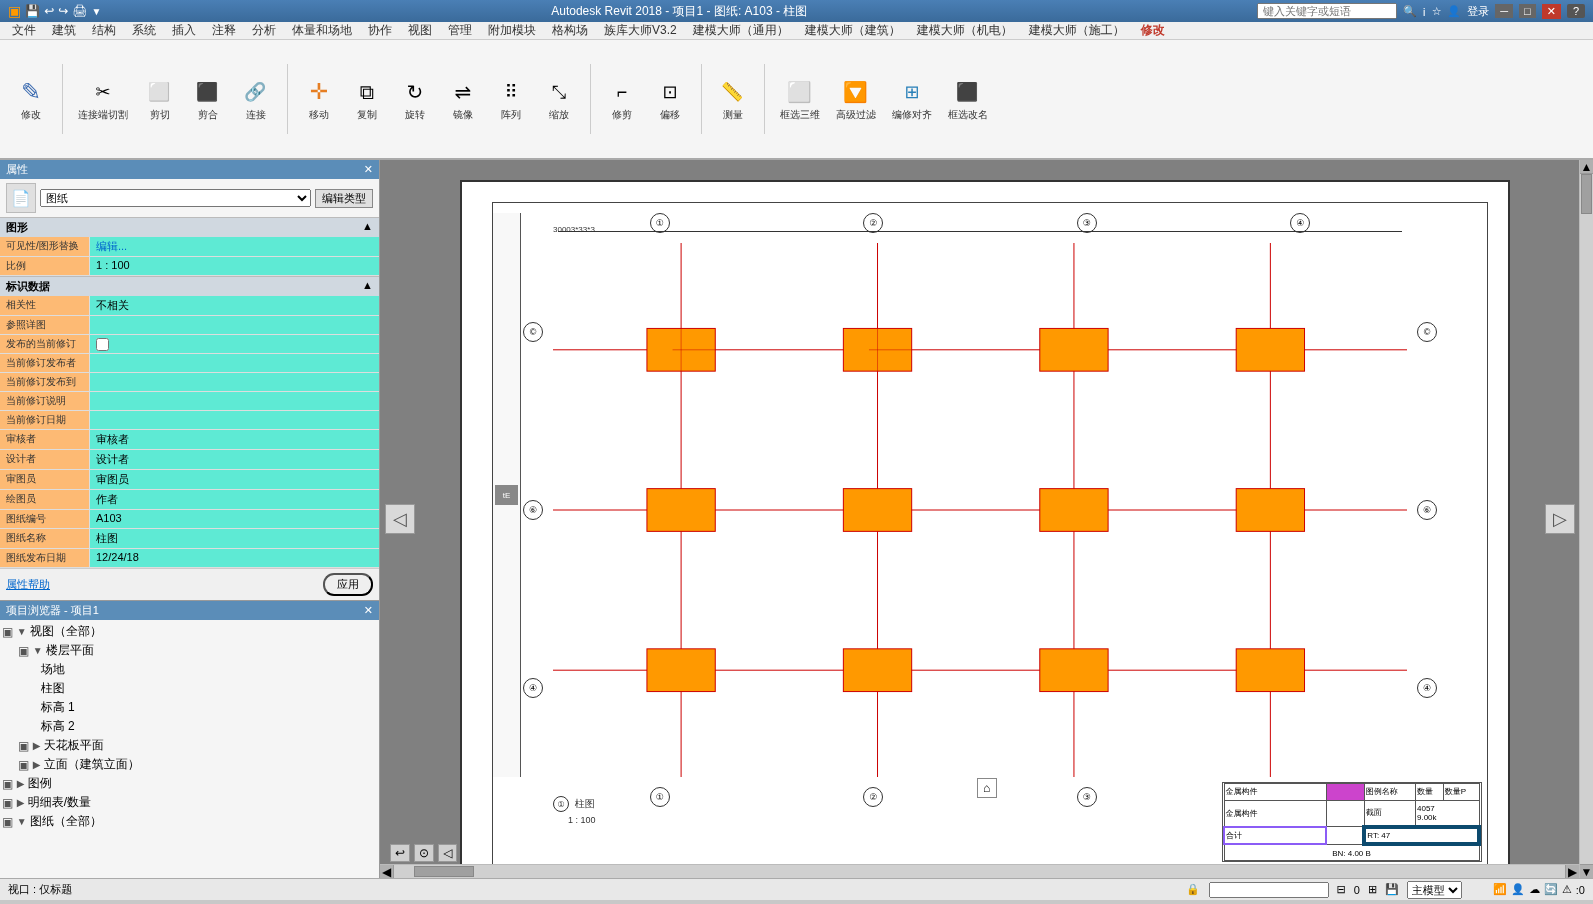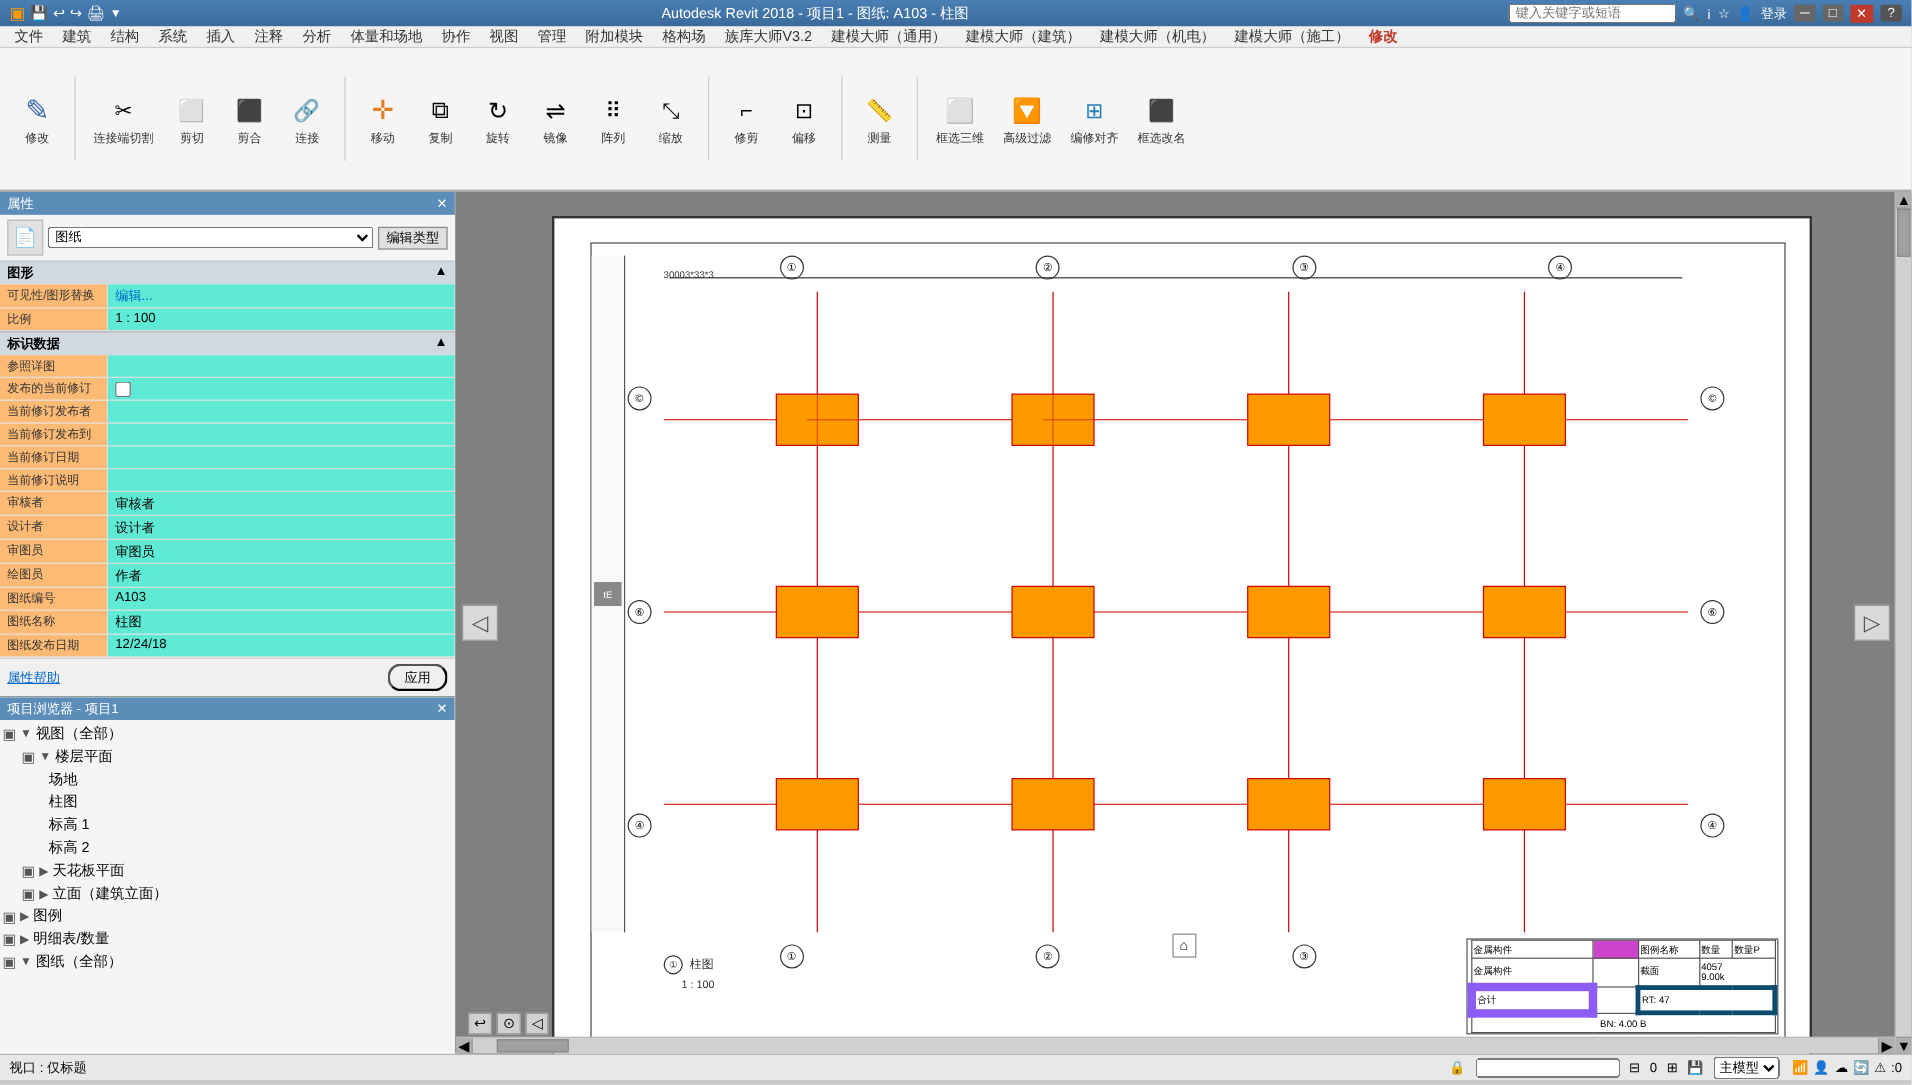--- a/index.html
+++ b/index.html
@@ -50,21 +50,21 @@
 
     
     .nav-arrow { position: absolute; width: 30px; height: 30px; background: rgba(255,255,255,0.7); border: 1px solid #999; display: flex; align-items: center; justify-content: center; cursor: pointer; font-size: 18px; color: #555; }
     #nav-left { left: 50px; top: 50%; transform: translateY(-50%); }
     #nav-right { right: 10px; top: 50%; transform: translateY(-50%); }
 
     
     #right-scrollbar { position: absolute; right: 0; top: 0; width: 14px; height: 100%; background: #d0d0d0; }
 
     
-    #statusbar { height: 22px; background: #e8e8e8; border-top: 1px solid #aaa; display: flex; align-items: center; padding: 0 8px; font-size: 11px; gap: 11px; }
+    #statusbar { height: 22px; background: #e8e8e8; border-top: 1px solid #aaa; display: flex; align-items: center; padding: 0 8px; font-size: 11px; gap: 32px; }
     #statusbar .status-left { flex: 1; }
     #statusbar .status-center { display: flex; align-items: center; gap: 8px; }
     #statusbar .status-right { display: flex; align-items: center; gap: 4px; }
 
     
     #props-content { max-height: 400px; overflow-y: auto; }
 
     .panel-title-bar { background: #5b8db8; color: white; padding: 2px 6px; font-size: 11px; display: flex; justify-content: space-between; align-items: center; }
 
   </style>
@@ -247,43 +247,47 @@
         <div class="prop-row">
           <div class="prop-name">比例</div>
           <div class="prop-val">1 : 100</div>
         </div>
 
         <div class="prop-section-header">
           <span>标识数据</span>
           <span>▲</span>
         </div>
         <div class="prop-row">
+          <div class="prop-name">相关性</div>
+          <div class="prop-val">不相关</div>
+        </div>
+        <div class="prop-row">
           <div class="prop-name">参照详图</div>
           <div class="prop-val"></div>
         </div>
         <div class="prop-row">
           <div class="prop-name">发布的当前修订</div>
           <div class="prop-val checkbox-val">
               <input type="checkbox" style="">
             </div>
         </div>
         <div class="prop-row">
           <div class="prop-name">当前修订发布者</div>
           <div class="prop-val"></div>
         </div>
         <div class="prop-row">
           <div class="prop-name">当前修订发布到</div>
           <div class="prop-val"></div>
         </div>
         <div class="prop-row">
+          <div class="prop-name">当前修订说明</div>
+          <div class="prop-val"></div>
+        </div>
+        <div class="prop-row">
           <div class="prop-name">当前修订日期</div>
-          <div class="prop-val"></div>
-        </div>
-        <div class="prop-row">
-          <div class="prop-name">当前修订说明</div>
           <div class="prop-val"></div>
         </div>
         <div class="prop-row">
           <div class="prop-name">审核者</div>
           <div class="prop-val">审核者</div>
         </div>
         <div class="prop-row">
           <div class="prop-name">设计者</div>
           <div class="prop-val">设计者</div>
         </div>
@@ -457,21 +461,21 @@
               <td style="border:1px solid #555;padding:1px;">数量</td>
               <td style="border:1px solid #555;padding:1px;">数量P</td>
             </tr>
             <tr>
               <td style="border:1px solid #555;padding:1px;">金属构件</td>
               <td style="border:1px solid #555;padding:1px;"></td>
               <td style="border:1px solid #555;padding:1px;">截面</td>
               <td colspan="2" style="border:1px solid #555;padding:1px;">4057<br>9.00k</td>
             </tr>
             <tr>
-              <td style="border:7px solid #8b5cf6;padding:1px;">合计</td>
+              <td style="border:2px solid #8b5cf6;padding:1px;">合计</td>
               <td style="border:1px solid #555;padding:1px;"></td>
               <td style="border:4px solid #0c4a6e;padding:1px;" colspan="3">RT: 47</td>
             </tr>
             <tr>
               <td colspan="5" style="border:1px solid #555;padding:1px;text-align:center;">BN: 4.00 B</td>
             </tr>
           </tbody>
             </table>
         </div>
 

